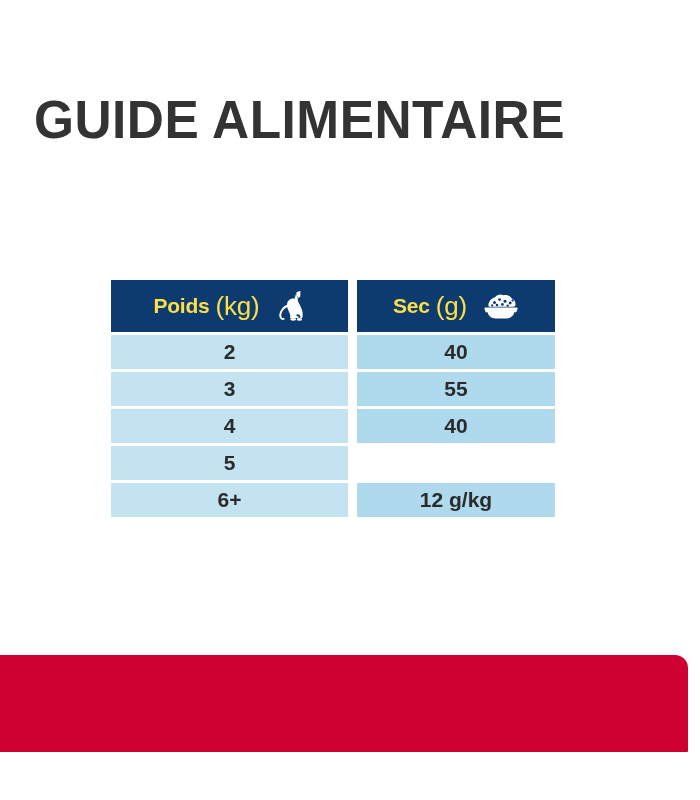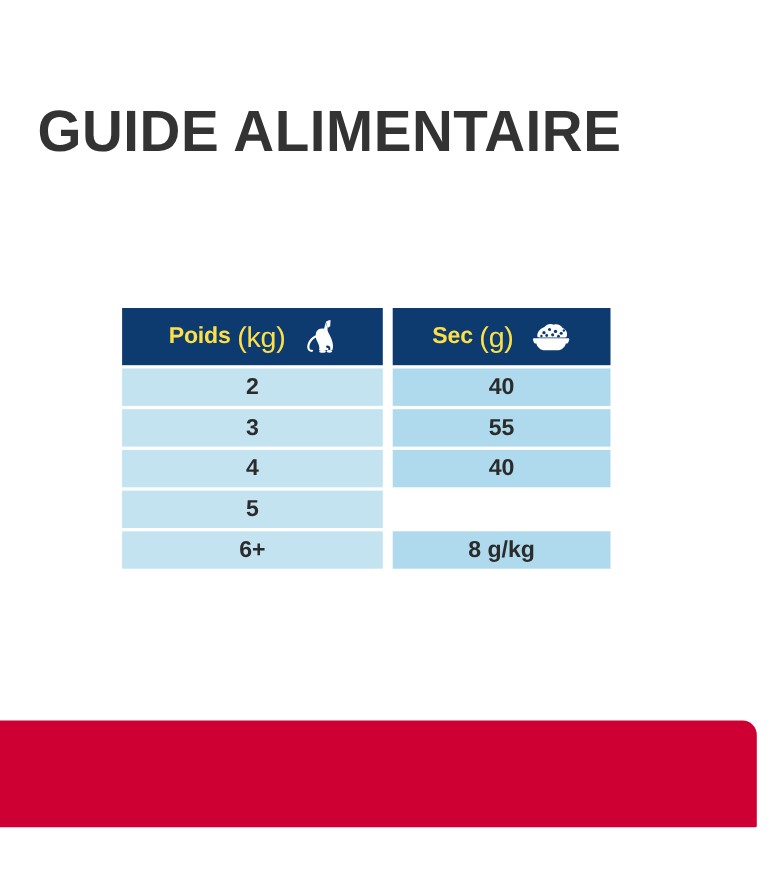--- a/index.html
+++ b/index.html
@@ -205,18 +205,18 @@
     <div class="cell col-weight">4</div>
     <div class="cell col-dry">40</div>
   </div>
 
   <div class="table-row data-row">
     <div class="cell col-weight">5</div>
   </div>
 
   <div class="table-row data-row">
     <div class="cell col-weight">6+</div>
-    <div class="cell col-dry">8 g/kg</div>
+    <div class="cell col-dry">12 g/kg</div>
   </div>
 
 </div>
 
 <div class="red-band"></div>
 
 </body></html>

